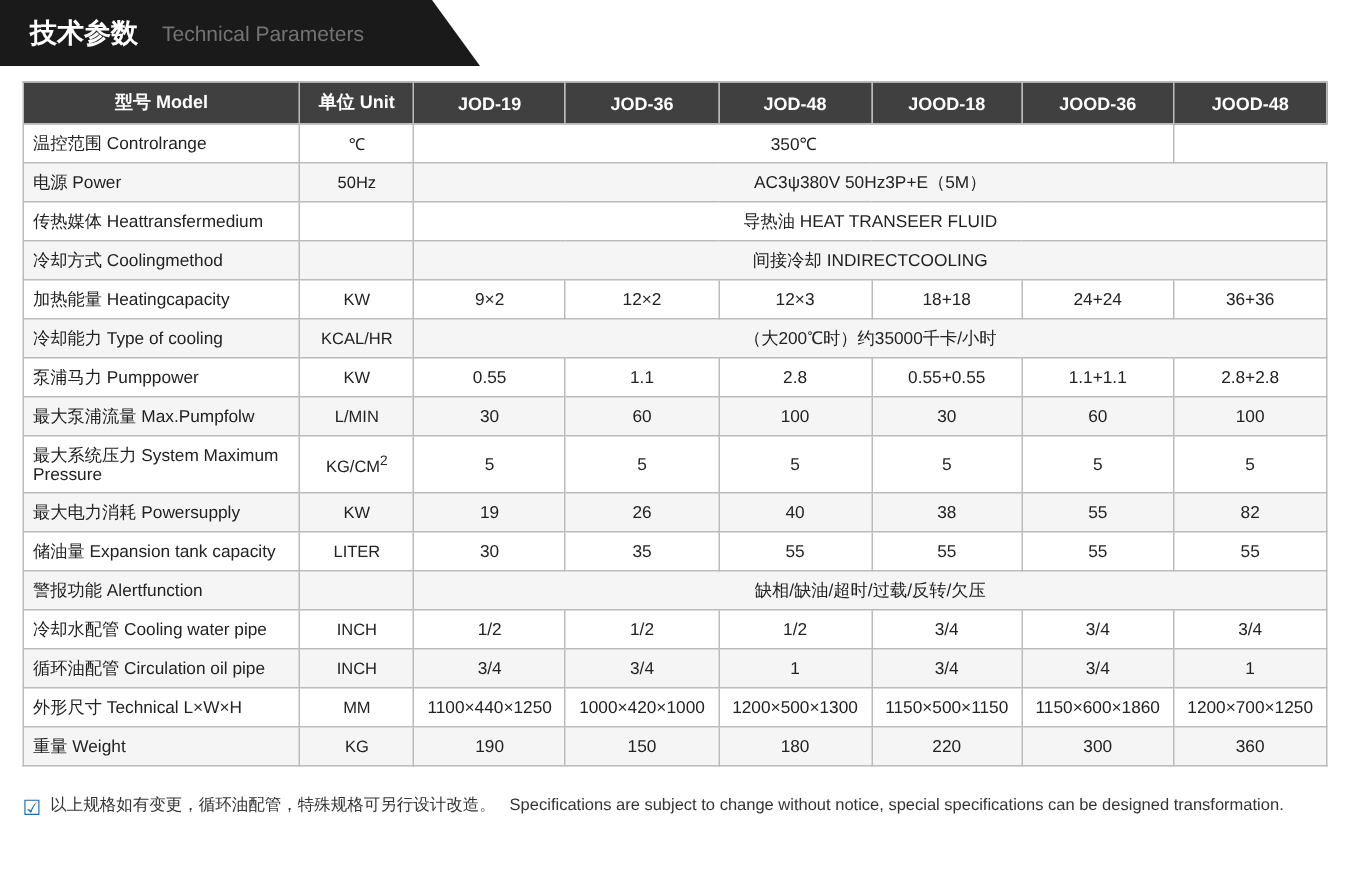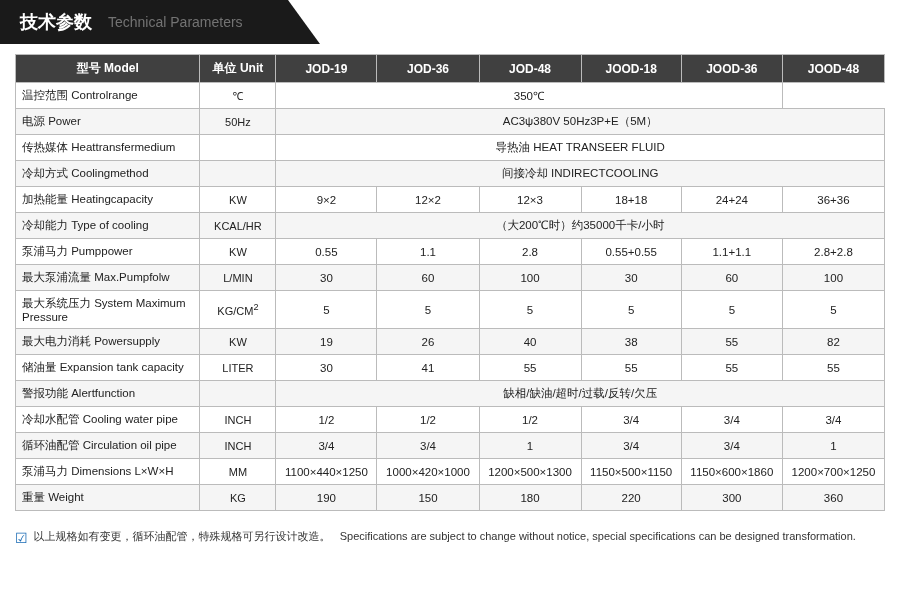--- a/index.html
+++ b/index.html
@@ -193,21 +193,21 @@
           <td>26</td>
           <td>40</td>
           <td>38</td>
           <td>55</td>
           <td>82</td>
         </tr>
         <tr>
           <td class="label-cell">储油量 Expansion tank capacity</td>
           <td class="unit-cell">LITER</td>
           <td>30</td>
-          <td>41</td>
+          <td>35</td>
           <td>55</td>
           <td>55</td>
           <td>55</td>
           <td>55</td>
         </tr>
         <tr>
           <td class="label-cell">警报功能 Alertfunction</td>
           <td class="unit-cell"></td>
           <td colspan="6">缺相/缺油/超时/过载/反转/欠压</td>
         </tr>
@@ -225,21 +225,21 @@
           <td class="label-cell">循环油配管 Circulation oil pipe</td>
           <td class="unit-cell">INCH</td>
           <td>3/4</td>
           <td>3/4</td>
           <td>1</td>
           <td>3/4</td>
           <td>3/4</td>
           <td>1</td>
         </tr>
         <tr>
-          <td class="label-cell">泵浦马力 Dimensions L×W×H</td>
+          <td class="label-cell">外形尺寸 Technical L×W×H</td>
           <td class="unit-cell">MM</td>
           <td>1100×440×1250</td>
           <td>1000×420×1000</td>
           <td>1200×500×1300</td>
           <td>1150×500×1150</td>
           <td>1150×600×1860</td>
           <td>1200×700×1250</td>
         </tr>
         <tr>
           <td class="label-cell">重量 Weight</td>

